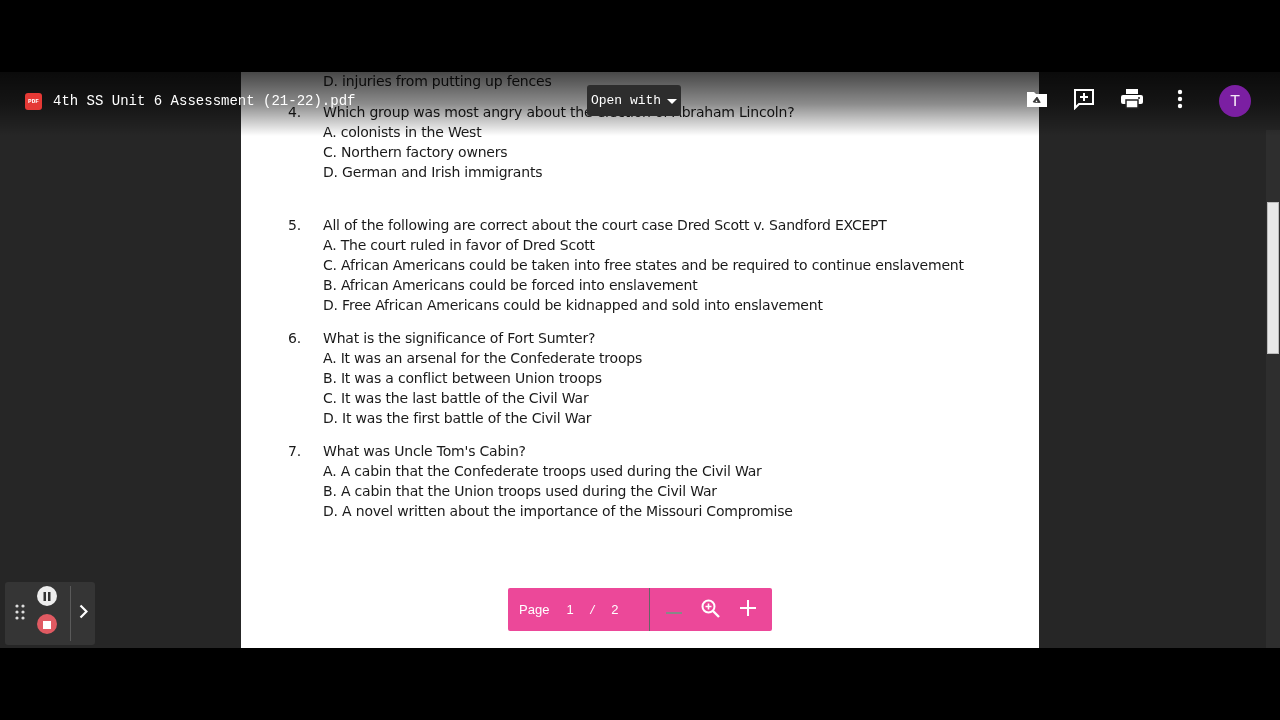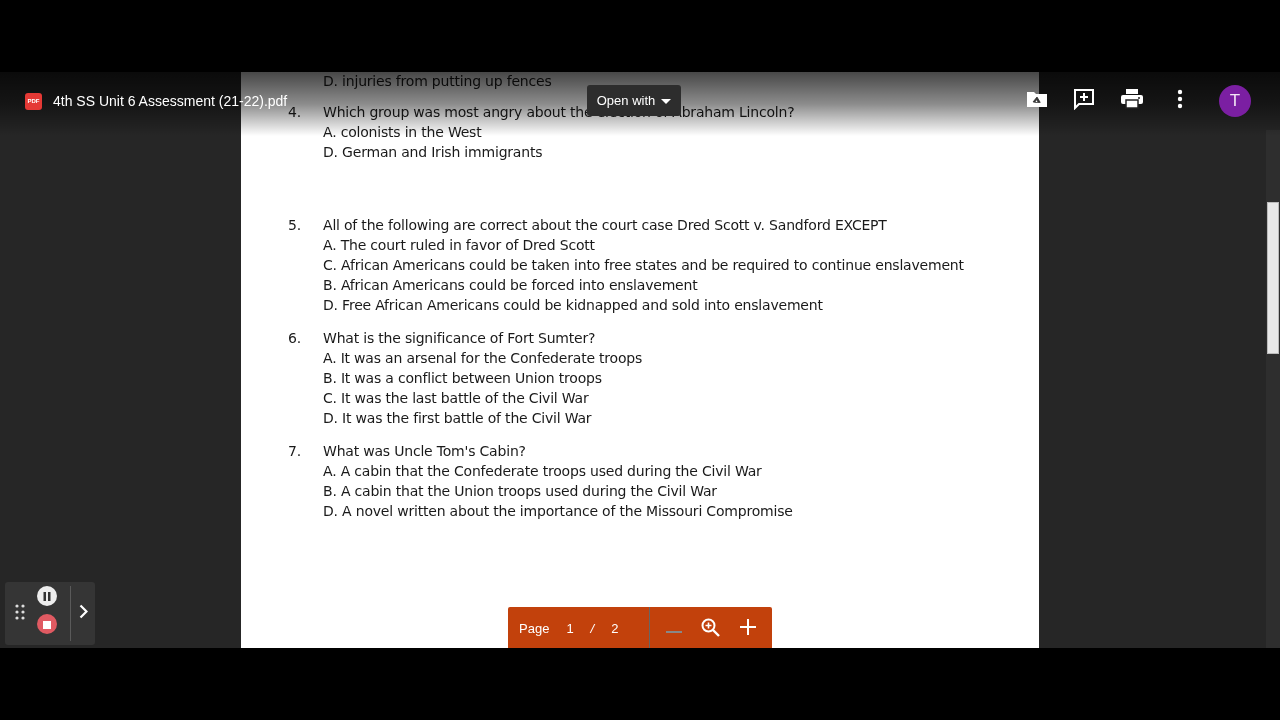--- a/index.html
+++ b/index.html
@@ -36,20 +36,21 @@
   .q-opts {
     position: absolute; left: 82px; top: 20px;
   }
   .q-opt { line-height: 20px; white-space: nowrap; }
 
   
   .topbar {
     position: absolute; left: 0; top: 0; width: 1280px; height: 64px;
     background: linear-gradient(to bottom, rgba(0,0,0,0.72) 0%, rgba(0,0,0,0.45) 50%, rgba(0,0,0,0) 100%);
     pointer-events: none;
+    font-family: Liberation Mono, monospace;
   }
   .topbar > * { pointer-events: auto; }
 
   .file-title {
     position: absolute; left: 25px; top: 19px; height: 20px;
     display: flex; align-items: center; gap: 11px;
   }
   .pdf-badge {
     width: 17px; height: 17px; border-radius: 3px; background: #e53935;
     color: #fff; font-size: 6px; font-weight: bold;
@@ -80,22 +81,22 @@
   .scrollbar-track {
     position: absolute; left: 1266px; top: 58px; width: 14px; height: 518px;
     background: #2e2e2e;
   }
   .scrollbar-thumb {
     position: absolute; left: 1267px; top: 130px; width: 12px; height: 152px;
     background: #e8e8e8; border: 1px solid #bbb;
   }
 
   .page-controls {
-    position: absolute; left: 508px; top: 535px; width: 264px; height: 43px;
-    background: #c2410c; border-radius: 2px; display: flex; align-items: center;
+    position: absolute; left: 508px; top: 516px; width: 264px; height: 43px;
+    background: #ec4899; border-radius: 2px; display: flex; align-items: center;
     color: #fff; font-size: 13px; justify-content: space-between;
   }
   .page-controls .left { display: flex; align-items: center; width: 141px; height: 100%; padding-left: 11px; }
   .page-controls .divider { width: 1px; height: 43px; background: #666; }
   .page-controls .right { display: flex; align-items: center; flex: 1; justify-content: space-around; padding: 0 6px; }
   .pc-label { margin-right: 17px; }
   .pc-num { margin-right: 17px; }
   .pc-sep { margin-right: 17px; font-style: italic; }
   .pc-btn { width: 30px; height: 30px; display: flex; align-items: center; justify-content: center; cursor: pointer; }
 
@@ -125,20 +126,21 @@
 
   <div class="page">
     <div class="doc-content">
       <div class="prev-line">D. injuries from putting up fences</div>
 
       <div class="question" style="top:30px">
         <span class="q-num">4.</span>
         <span class="q-text">Which group was most angry about the election of Abraham Lincoln?</span>
         <div class="q-opts">
           <div class="q-opt">A. colonists in the West</div>
+          <div class="q-opt">C. Northern factory owners</div>
           <div class="q-opt">D. German and Irish immigrants</div>
         </div>
       </div>
 
       <div class="question" style="top:143px">
         <span class="q-num">5.</span>
         <span class="q-text">All of the following are correct about the court case Dred Scott v. Sandford EXCEPT</span>
         <div class="q-opts">
           <div class="q-opt">A. The court ruled in favor of Dred Scott</div>
           <div class="q-opt">C. African Americans could be taken into free states and be required to continue enslavement</div>

